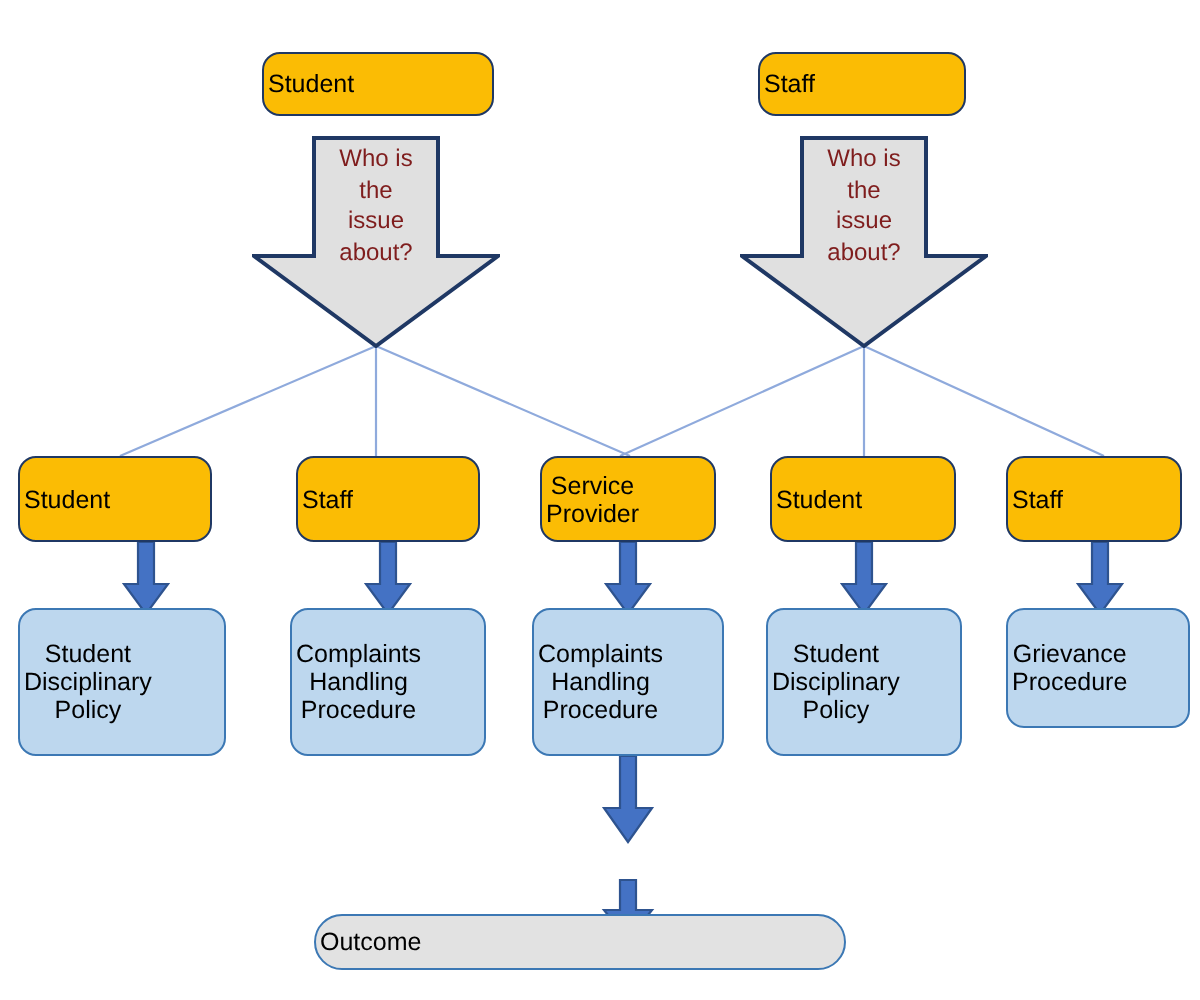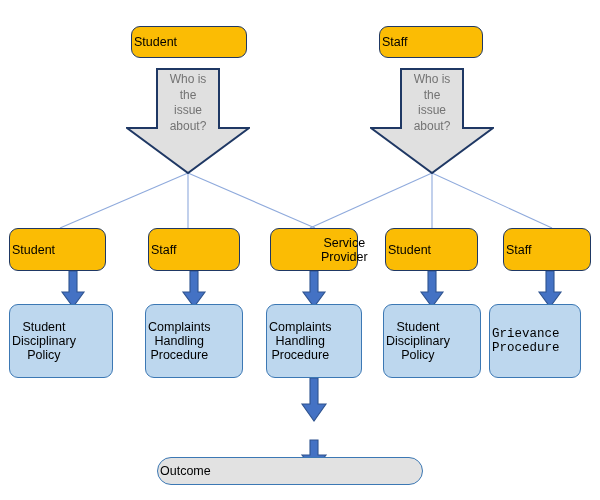--- a/index.html
+++ b/index.html
@@ -60,21 +60,21 @@
     font-size: 12.5px;
   }
   .decision-arrow {
     position: absolute;
     display: flex;
     align-items: flex-start;
     justify-content: center;
     text-align: center;
     font-size: 12px;
     line-height: 1.30;
-    color: #737373;
+    color: #7f1d1d;
     padding-top: 4px;
     box-sizing: border-box;
   }
   .decision-arrow .node-label {
     position: relative;
     z-index: 2;
     white-space: pre-line;
   }
   .decision-arrow .shape {
     position: absolute;
@@ -141,21 +141,21 @@
   </div>
 
   <div class="node yellow-box" style="left:9px; top:228px; width:97px; height:43px;">
     <span class="node-label">Student</span>
   </div>
 
   <div class="node yellow-box" style="left:148px; top:228px; width:92px; height:43px;">
     <span class="node-label">Staff</span>
   </div>
 
-  <div class="node yellow-box" style="left:270px; top:228px; width:88px; height:43px;padding-left:48px;">
+  <div class="node yellow-box" style="left:270px; top:228px; width:88px; height:43px;">
     <span class="node-label">Service
 Provider</span>
   </div>
 
   <div class="node yellow-box" style="left:385px; top:228px; width:93px; height:43px;">
     <span class="node-label">Student</span>
   </div>
 
   <div class="node yellow-box" style="left:503px; top:228px; width:88px; height:43px;">
     <span class="node-label">Staff</span>
@@ -178,21 +178,21 @@
 Handling
 Procedure</span>
   </div>
 
   <div class="node blue-box" style="left:383px; top:304px; width:98px; height:74px;">
     <span class="node-label">Student
 Disciplinary
 Policy</span>
   </div>
 
-  <div class="node blue-box" style="left:489px; top:304px; width:92px; height:74px;font-family:Liberation Mono, monospace;">
+  <div class="node blue-box" style="left:503px; top:304px; width:92px; height:60px;">
     <span class="node-label">Grievance
 Procedure</span>
   </div>
 
 
   <div class="node grey-bar" style="left:157px; top:457px; width:266px; height:28px;border-radius:14px;">
     <span class="node-label">Outcome</span>
   </div>
 
 </div>

